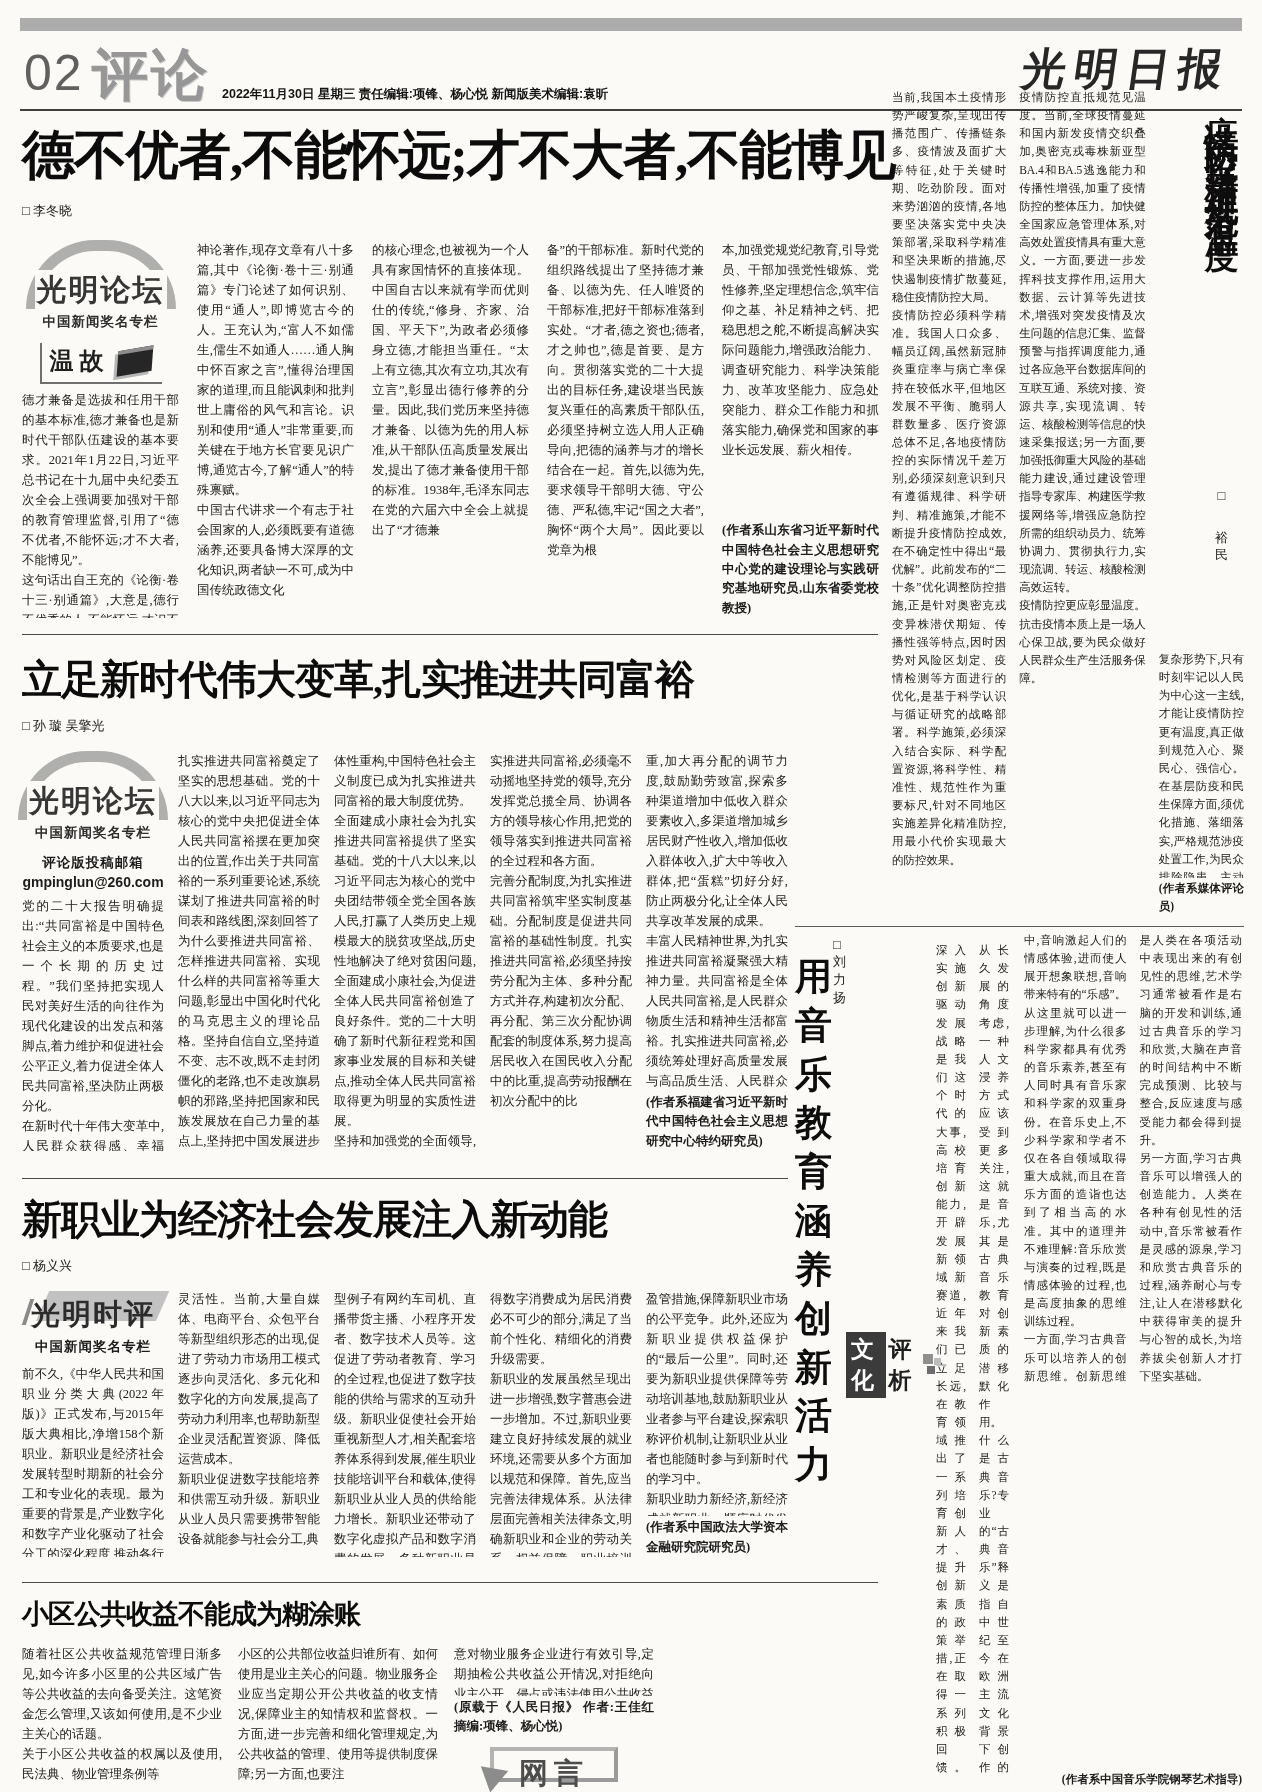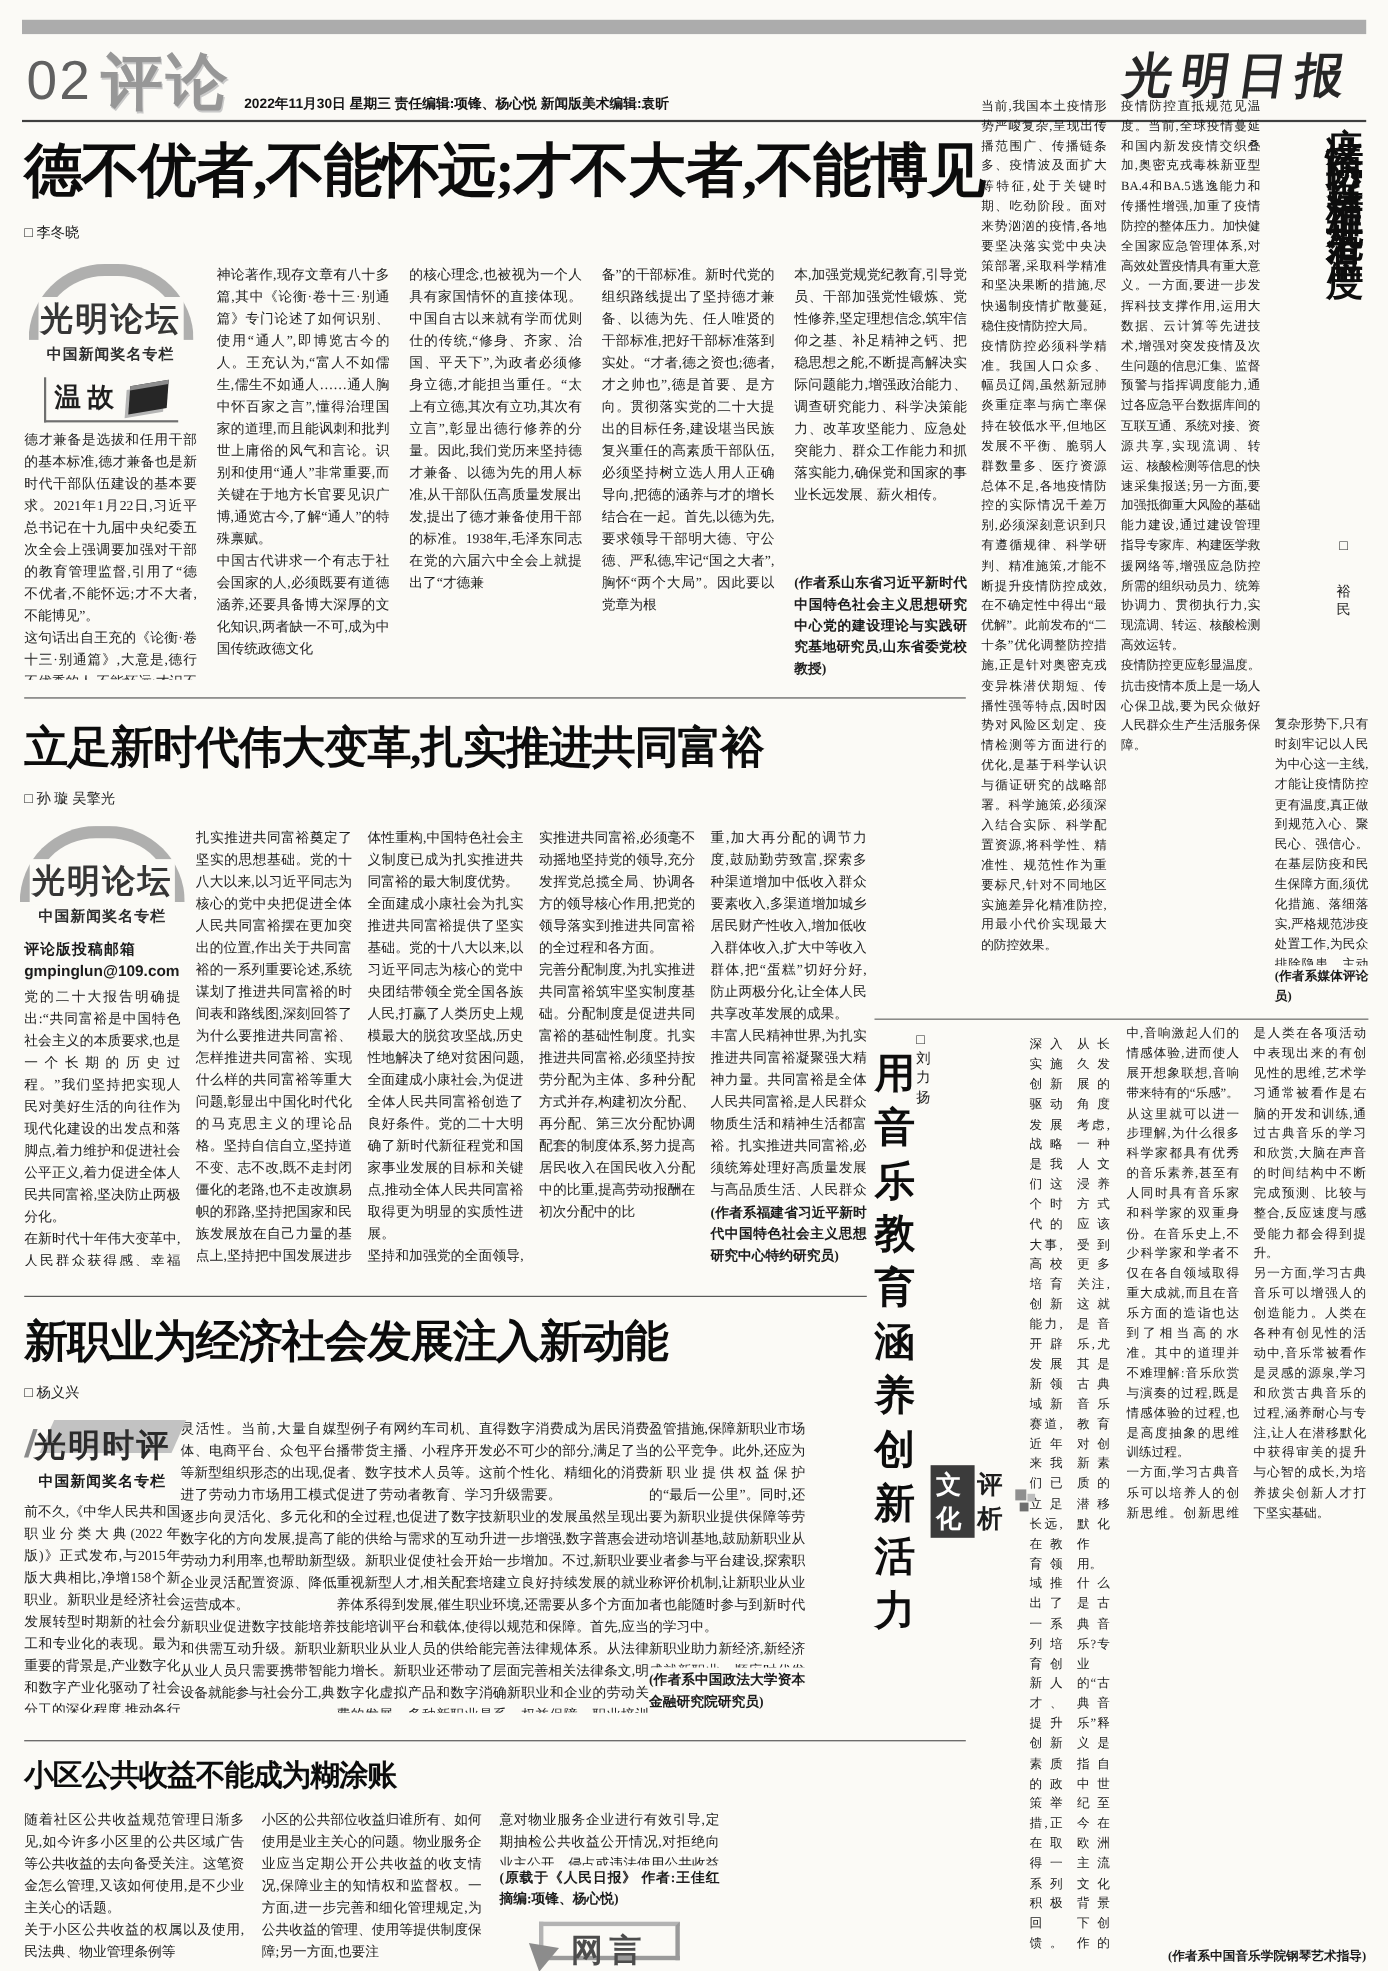--- a/index.html
+++ b/index.html
@@ -31,21 +31,21 @@
        border:11px solid #9d9d9d;border-bottom:none;border-radius:130px 130px 0 0;opacity:.8;}
   .logo-title{position:relative;font-size:30px;font-weight:900;color:#363636;letter-spacing:2px;
        background:#fbfaf6;display:inline-block;padding:0 2px;margin-top:16px;}
   .logo-sub{position:relative;font-size:13.5px;font-weight:900;color:#2e2e2e;letter-spacing:1px;
        background:#fbfaf6;display:inline-block;padding:0 3px;margin-top:2px;}
   .wengu{display:inline-flex;align-items:center;gap:8px;margin-top:12px;
        border-left:2px solid #6f6f6f;border-bottom:2px solid #6f6f6f;padding:2px 10px 5px 8px;}
   .wengu-text{font-size:24px;font-weight:900;letter-spacing:6px;color:#1f1f1f;}
   .book-icon{display:inline-block;width:34px;height:22px;background:#262626;
        transform:skewX(-14deg) rotate(-10deg);border-top:4px solid #8d8d8d;box-shadow:-3px 3px 0 #b5b5b5;}
-  .mailbox{margin-top:12px;text-align:left;font-weight:700;}
+  .mailbox{margin-top:12px;text-align:center;font-weight:700;}
   .mailbox-label{font-size:13.5px;letter-spacing:1px;}
   .mailbox-addr{font-family:"Liberation Sans","DejaVu Sans",sans-serif;font-size:14px;margin-top:2px;}
   
   .ep-wrap{display:flex;gap:13px;height:100%;}
   .ep-c1{width:118px;}  .ep-c2{width:131px;}
   .ep-c1 .coltext,.ep-c2 .coltext,.ep-strip .coltext{font-size:11.5px;line-height:1.58;}
   .ep-strip{width:88px;display:flex;flex-direction:column;}
   .ep-head{writing-mode:vertical-rl;height:548px;flex:0 0 auto;margin-bottom:14px;}
   .ep-h{font-size:34px;font-weight:900;letter-spacing:11px;color:#0d0d0d;margin-left:14px;}
   .ep-byl{font-size:13px;letter-spacing:7px;padding-top:268px;color:#222;}
@@ -157,21 +157,21 @@
     <h1 class="headline" style="font-size:40px;">立足新时代伟大变革,扎实推进共同富裕</h1>
     <div class="byline">□ 孙 璇  吴擎光</div>
     <div class="cols" style="gap:14px;height:400px;margin-top:16px;">
       <div class="col" style="width:142px;">
         <div class="forum-logo">
           <div class="arc"></div>
           <div class="logo-title">光明论坛</div><br>
           <div class="logo-sub">中国新闻奖名专栏</div>
           <div class="mailbox">
             <div class="mailbox-label">评论版投稿邮箱</div>
-            <div class="mailbox-addr">gmpinglun@109.com</div>
+            <div class="mailbox-addr">gmpinglun@260.com</div>
           </div>
         </div>
         <div class="coltext">党的二十大报告明确提出:“共同富裕是中国特色社会主义的本质要求,也是一个长期的历史过程。”我们坚持把实现人民对美好生活的向往作为现代化建设的出发点和落脚点,着力维护和促进社会公平正义,着力促进全体人民共同富裕,坚决防止两极分化。
 在新时代十年伟大变革中,人民群众获得感、幸福感、安全感更加充实、更有保障、更可持续,共同富裕取得了新成效。立足新时代十年伟大变革,展望全面建成社会主义现代化强国的宏伟目标,我们要用历史映照现实、远观未来,深刻把握新时代新征程扎实推进共同富裕的任务要求,推动共同富裕取得更为明显的实质性进展。
 中国化时代化的马克思主义为</div>
       </div>
       <div class="col" style="width:142px;">
         <div class="coltext">扎实推进共同富裕奠定了坚实的思想基础。党的十八大以来,以习近平同志为核心的党中央把促进全体人民共同富裕摆在更加突出的位置,作出关于共同富裕的一系列重要论述,系统谋划了推进共同富裕的时间表和路线图,深刻回答了为什么要推进共同富裕、怎样推进共同富裕、实现什么样的共同富裕等重大问题,彰显出中国化时代化的马克思主义的理论品格。坚持自信自立,坚持道不变、志不改,既不走封闭僵化的老路,也不走改旗易帜的邪路,坚持把国家和民族发展放在自己力量的基点上,坚持把中国发展进步的命运牢牢掌握在自己手中,通过全面深化改革,推动许多领域实现历史性变革、系统性重塑、整</div>
       </div>
       <div class="col" style="width:142px;align-items:flex-end;">
@@ -218,21 +218,21 @@
 一方面,学习古典音乐可以培养人的创新思维。创新思维是人类在各项活动中表现出来的有创见性的思维,艺术学习通常被看作是右脑的开发和训练,通过古典音乐的学习和欣赏,大脑在声音的时间结构中不断完成预测、比较与整合,反应速度与感受能力都会得到提升。
 另一方面,学习古典音乐可以增强人的创造能力。人类在各种有创见性的活动中,音乐常被看作是灵感的源泉,学习和欣赏古典音乐的过程,涵养耐心与专注,让人在潜移默化中获得审美的提升与心智的成长,为培养拔尖创新人才打下坚实基础。</div>
         <div class="attribution">(作者系中国音乐学院钢琴艺术指导)</div>
       </div>
     </div>
   </section>
 
   <section style="left:22px;top:1192px;width:766px;height:382px;">
     <h1 class="headline" style="font-size:40px;">新职业为经济社会发展注入新动能</h1>
     <div class="byline">□ 杨义兴</div>
-    <div class="cols" style="height:268px;margin-top:14px;">
+    <div class="cols" style="gap:14px;height:268px;margin-top:14px;">
       <div class="col" style="width:142px;">
         <div class="sp-logo">
           <div class="sp-bg"></div>
           <div class="sp-slash"></div>
           <div class="sp-title">光明时评</div>
           <div class="sp-sub">中国新闻奖名专栏</div>
         </div>
         <div class="coltext">前不久,《中华人民共和国职业分类大典(2022年版)》正式发布,与2015年版大典相比,净增158个新职业。新职业是经济社会发展转型时期新的社会分工和专业化的表现。最为重要的背景是,产业数字化和数字产业化驱动了社会分工的深化程度,推动各行各业的专业化和精细化发展。新职业托起新行业和新产业,吸引青年人才不断涌入,为中国经济社会发展注入强劲新动能。
 新职业增加社会劳动用工的</div>
       </div>

